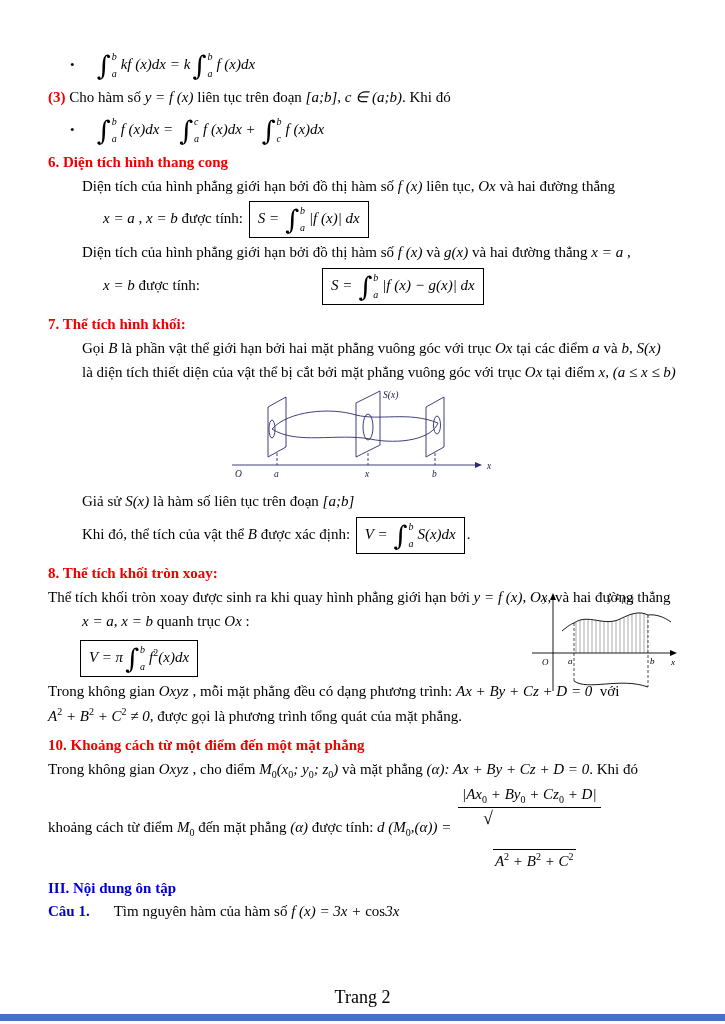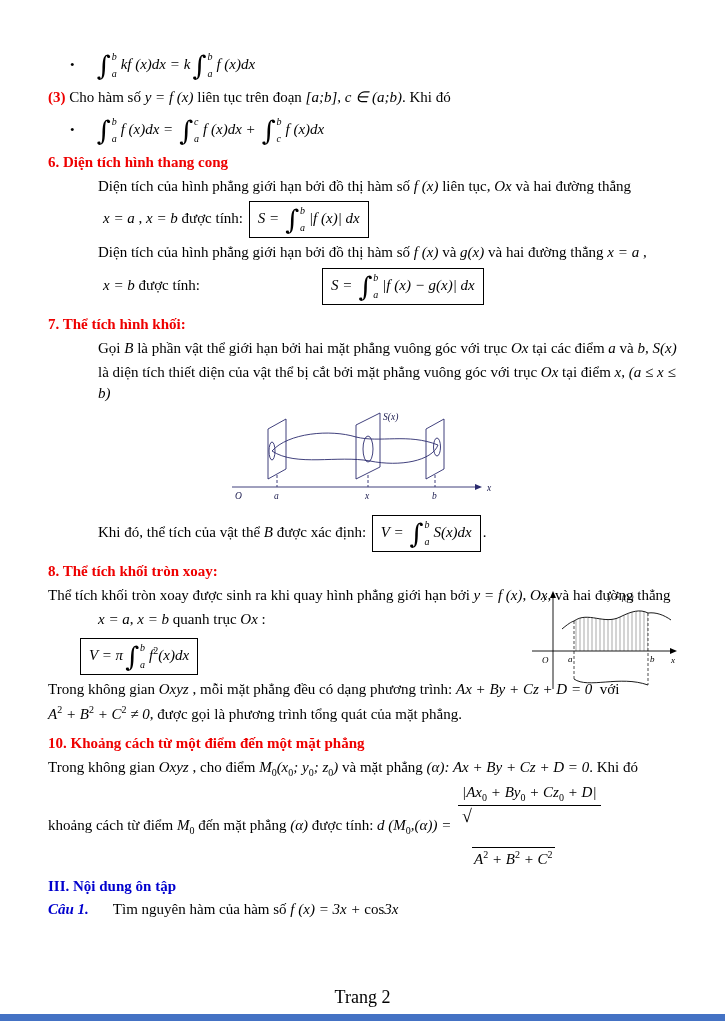--- a/index.html
+++ b/index.html
@@ -5,32 +5,32 @@
   * { margin:0; padding:0; box-sizing:border-box; }
   html,body { background:#fff; }
   body { width:725px; height:1024px; position:relative; overflow:hidden;
          font-family:"Liberation Serif", serif; color:#000; }
   .doc { position:absolute; inset:0; padding:44px 36px 0 48px; font-size:15px; }
   .line { line-height:1.45; margin:2px 0; }
   .bullet-line { display:flex; align-items:center; gap:20px; padding-left:22px; margin:7px 0; }
   .bullet { font-size:13px; }
   .h-red { color:var(--red); font-weight:bold; margin-top:7px; }
   .h-blue { color:var(--blue); font-weight:bold; margin-top:5px; }
-  .ind1 { margin-left:50px; }
+  .ind1 { margin-left:34px; }
   .ind2 { margin-left:55px; }
   .mi { font-style:italic; }
   .ct { white-space:pre; }
   .sp { display:inline-block; }
   .mint { display:inline-flex; align-items:center; vertical-align:middle; margin:0 2px; }
   .isign { font-size:27px; line-height:1; font-family:"DejaVu Serif", serif; }
   .ilim { display:inline-flex; flex-direction:column; justify-content:space-between;
           height:29px; font-size:10px; font-style:italic; line-height:1; padding:1px 0; margin:0 2px 0 1px; }
   sup, sub { font-size:10px; }
   .mboxed { display:inline-block; border:1.2px solid #000; padding:3px 8px; margin:2px 2px; }
-  .mfrac { display:inline-block; vertical-align:middle; margin:0 3px; }
+  .mfrac { display:inline-block; vertical-align:middle; text-align:center; margin:0 3px; }
   .fnum, .fden { display:block; padding:1px 4px; line-height:1.3; }
   .fden { border-top:1px solid #000; }
   .msqrt { display:inline-flex; align-items:flex-start; }
   .rsign { line-height:1.1; font-size:1.2em; }
   .rbody { border-top:1px solid #000; padding:0 2px;margin-top:40px; }
   .fig1 { margin:4px 0 4px 182px; }
   .sec8 { position:relative; }
   .fig2 { position:absolute; right:8px; top:26px; }
   .boxv { margin-left:30px; margin-top:6px; }
   .footer { position:absolute; bottom:16px; left:0; width:100%; text-align:center; font-size:18px; }
@@ -125,20 +125,21 @@
         <text x="5" y="90">O</text>
         <text x="44" y="90">a</text>
         <text x="135" y="90">x</text>
         <text x="202" y="90">b</text>
         <text x="257" y="82">x</text>
         <text x="153" y="11">S(x)</text>
       </g>
     </svg>
   </div>
 
+  <div class="line ind1"><span class="ct">Giả sử </span><span class="mi">S(x)</span><span class="ct"> là hàm số liên tục trên đoạn </span><span class="mi">[a;b]</span></div>
   <div class="line ind1"><span class="ct">Khi đó, thể tích của vật thể </span><span class="mi">B</span><span class="ct"> được xác định: </span><span class="mboxed"><span class="mi">V = </span><span class="mint">
           <span class="isign">∫</span>
           <span class="ilim">
             <span class="iup">b</span>
             <span class="ilo">a</span>
           </span>
         </span><span class="mi">S(x)dx</span></span><span class="ct">.</span></div>
 
   <div class="sec8">
     <div class="line h-red">8. Thể tích khối tròn xoay:</div>
@@ -189,18 +190,18 @@
 
   <div class="line h-red">10. Khoảng cách từ một điểm đến một mặt phẳng</div>
   <div class="line"><span class="ct">Trong không gian </span><span class="mi">Oxyz</span><span class="ct"> , cho điểm </span><span class="mi">M</span><sub>0</sub><span class="mi">(x</span><sub>0</sub><span class="mi">; y</span><sub>0</sub><span class="mi">; z</span><sub>0</sub><span class="mi">)</span><span class="ct"> và mặt phẳng </span><span class="mi">(α): Ax + By + Cz + D = 0</span><span class="ct">. Khi đó</span></div>
   <div class="line"><span class="ct">khoảng cách từ điểm </span><span class="mi">M</span><sub>0</sub><span class="ct"> đến mặt phẳng </span><span class="mi">(α)</span><span class="ct"> được tính: </span><span class="mi">d (M</span><sub>0</sub><span class="mi">,(α)) = </span><span class="mfrac"><span class="fnum"><span class="mi">|Ax</span><sub>0</sub><span class="mi"> + By</span><sub>0</sub><span class="mi"> + Cz</span><sub>0</sub><span class="mi"> + D|</span></span><span class="fden"><span class="msqrt">
             <span class="rsign">√</span>
             <span class="rbody"><span class="mi">A</span><sup>2</sup><span class="mi"> + B</span><sup>2</sup><span class="mi"> + C</span><sup>2</sup></span>
           </span></span></span></div>
 
   <div class="line h-blue">III. Nội dung ôn tập</div>
 
-  <div class="line"><span class="ct" style="color: rgb(0, 0, 205); font-weight: bold; font-style: italic;">Câu 1.</span><span class="sp" style="width: 24px;"></span><span class="ct">Tìm nguyên hàm của hàm số </span><span class="mi">f (x) = 3x + </span><span class="ct">cos</span><span class="mi">3x</span></div>
+  <div class="line"><span class="ct" style="color: rgb(0, 0, 205); font-weight: bold;">Câu 1.</span><span class="sp" style="width: 24px;"></span><span class="ct">Tìm nguyên hàm của hàm số </span><span class="mi">f (x) = 3x + </span><span class="ct">cos</span><span class="mi">3x</span></div>
 
 </div>
 
 <div class="footer">Trang 2</div>
 <div class="page-border"></div>
 
 </body></html>

